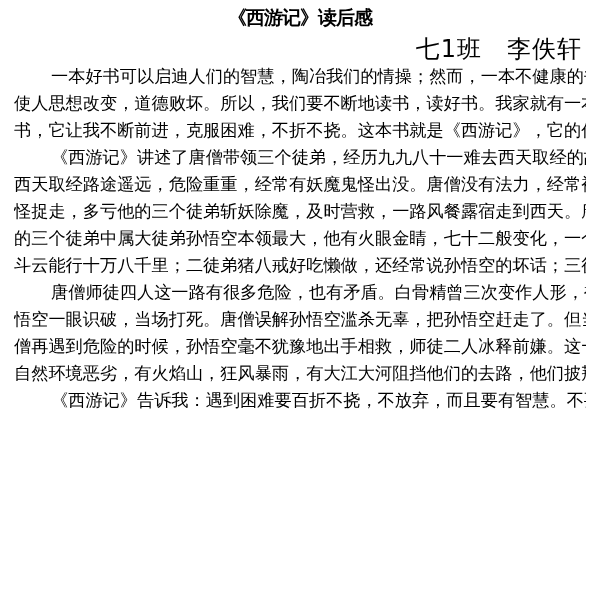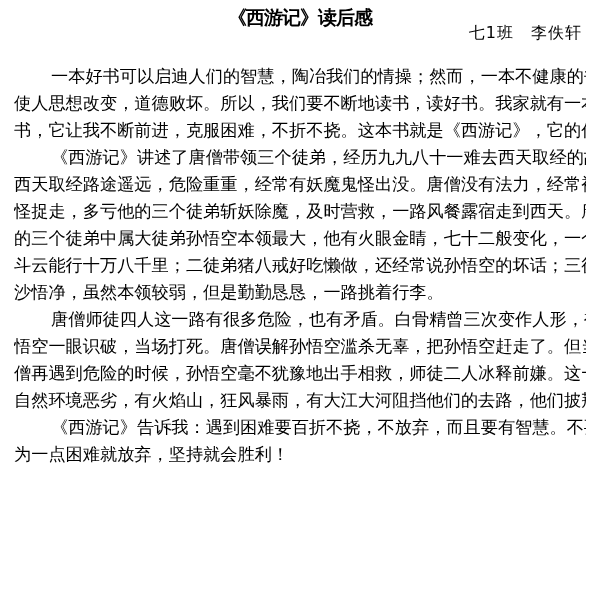--- a/index.html
+++ b/index.html
@@ -1,20 +1,20 @@
 <!DOCTYPE html>
 <html><head>
 <meta charset="utf-8">
 <style>
   html, body { margin:0; padding:0; background:#ffffff; }
   body { width:600px; height:611px; overflow:hidden; position:relative;
          font-family: "DejaVu Sans", "Liberation Sans", sans-serif; color:#000; }
   .title { position:absolute; top:4px; left:0; width:600px; text-align:center;
            font-size:19px; font-weight:bold; letter-spacing:-1px; line-height:26px; }
-  .author { position:absolute; top:20px; right:18px; font-size:16px; line-height:26px; letter-spacing:1px; }
+  .author { position:absolute; top:36px; right:18px; font-size:24px; line-height:26px; letter-spacing:1px; }
   .body { position:absolute; top:63px; left:14px; width:572px; }
   .line { display:block; height:27px; line-height:27px; font-size:17.2px; white-space:nowrap;
           text-align:justify; text-align-last:justify; overflow:hidden; }
   .line.indent { padding-left:37px; }
   .line.last { text-align-last:left; }
 </style>
 </head>
 <body>
 
 <div>
@@ -26,26 +26,24 @@
       <span class="line indent">一本好书可以启迪人们的智慧，陶冶我们的情操；然而，一本不健康的书会</span>
       <span class="line">使人思想改变，道德败坏。所以，我们要不断地读书，读好书。我家就有一本好</span>
       <span class="line">书，它让我不断前进，克服困难，不折不挠。这本书就是《西游记》，它的作者</span>
     </div>
     <div>
       <span class="line indent">《西游记》讲述了唐僧带领三个徒弟，经历九九八十一难去西天取经的故事。</span>
       <span class="line">西天取经路途遥远，危险重重，经常有妖魔鬼怪出没。唐僧没有法力，经常被妖</span>
       <span class="line">怪捉走，多亏他的三个徒弟斩妖除魔，及时营救，一路风餐露宿走到西天。唐僧</span>
       <span class="line">的三个徒弟中属大徒弟孙悟空本领最大，他有火眼金睛，七十二般变化，一个筋</span>
       <span class="line">斗云能行十万八千里；二徒弟猪八戒好吃懒做，还经常说孙悟空的坏话；三徒弟</span>
-      <span class="line last">沙悟净，虽然本领较弱，但是勤勤恳恳，一路挑着行李。</span>
     </div>
     <div>
       <span class="line indent">唐僧师徒四人这一路有很多危险，也有矛盾。白骨精曾三次变作人形，被孙</span>
       <span class="line">悟空一眼识破，当场打死。唐僧误解孙悟空滥杀无辜，把孙悟空赶走了。但当唐</span>
       <span class="line">僧再遇到危险的时候，孙悟空毫不犹豫地出手相救，师徒二人冰释前嫌。这一路，</span>
       <span class="line">自然环境恶劣，有火焰山，狂风暴雨，有大江大河阻挡他们的去路，他们披荆斩</span>
     </div>
     <div>
       <span class="line indent">《西游记》告诉我：遇到困难要百折不挠，不放弃，而且要有智慧。不要因</span>
-      <span class="line last">为一点困难就放弃，坚持就会胜利！</span>
     </div>
   </div>
 </div>
 
 </body></html>

